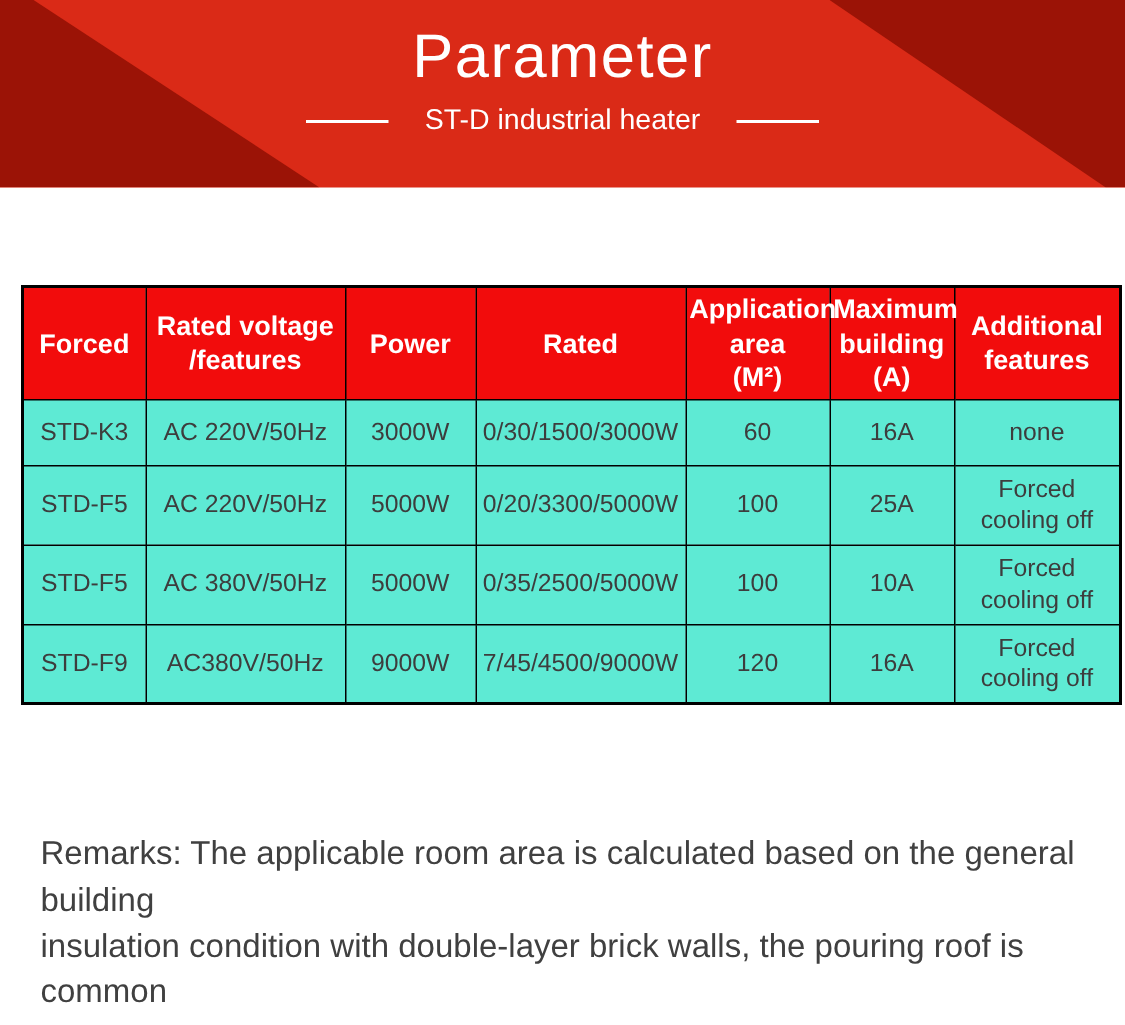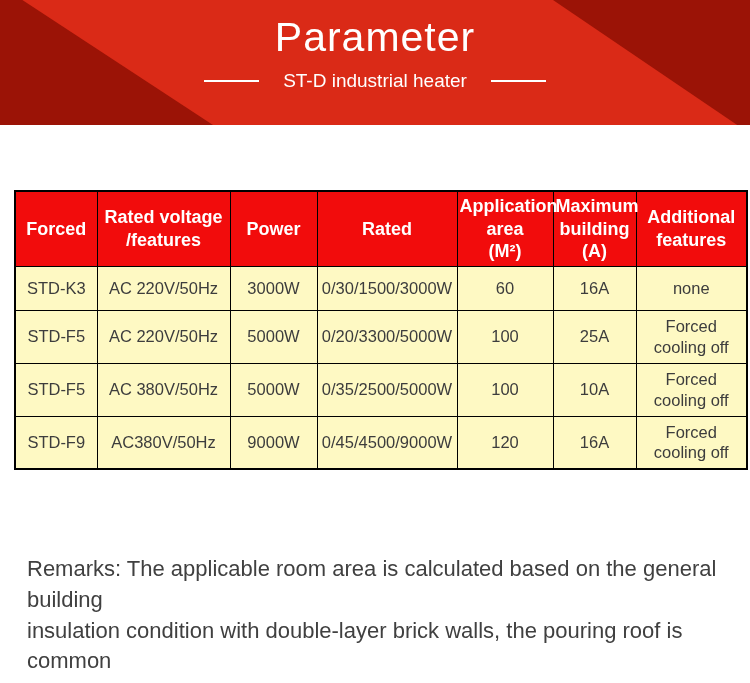--- a/index.html
+++ b/index.html
@@ -97,21 +97,21 @@
     color: #ffffff;
     font-size: 18px;
     font-weight: 700;
     line-height: 1.25;
     height: 75px;
   }
   .spec-table tbody td {
     color: #3d3d3d;
     font-size: 16.5px;
     line-height: 1.25;
-    background: #fef9c3;
+    background: #5eead4;
   }
   tr.row-single td { height: 44px; }
   tr.row-double td { height: 53px; }
 
   
   .remarks {
     position: absolute;
     left: 27px;
     top: 554px;
     width: 706px;
@@ -192,21 +192,21 @@
         <td>0/35/2500/5000W</td>
         <td>100</td>
         <td>10A</td>
         <td>Forced
 cooling off</td>
       </tr>
       <tr class="row-double">
         <td>STD-F9</td>
         <td>AC380V/50Hz</td>
         <td>9000W</td>
-        <td>0/45/4500/9000W</td>
+        <td>7/45/4500/9000W</td>
         <td>120</td>
         <td>16A</td>
         <td>Forced
 cooling off</td>
       </tr>
     </tbody>
   </table>
 
   <p class="remarks">Remarks: The applicable room area is calculated based on the general building
 insulation condition with double-layer brick walls, the pouring roof is common

